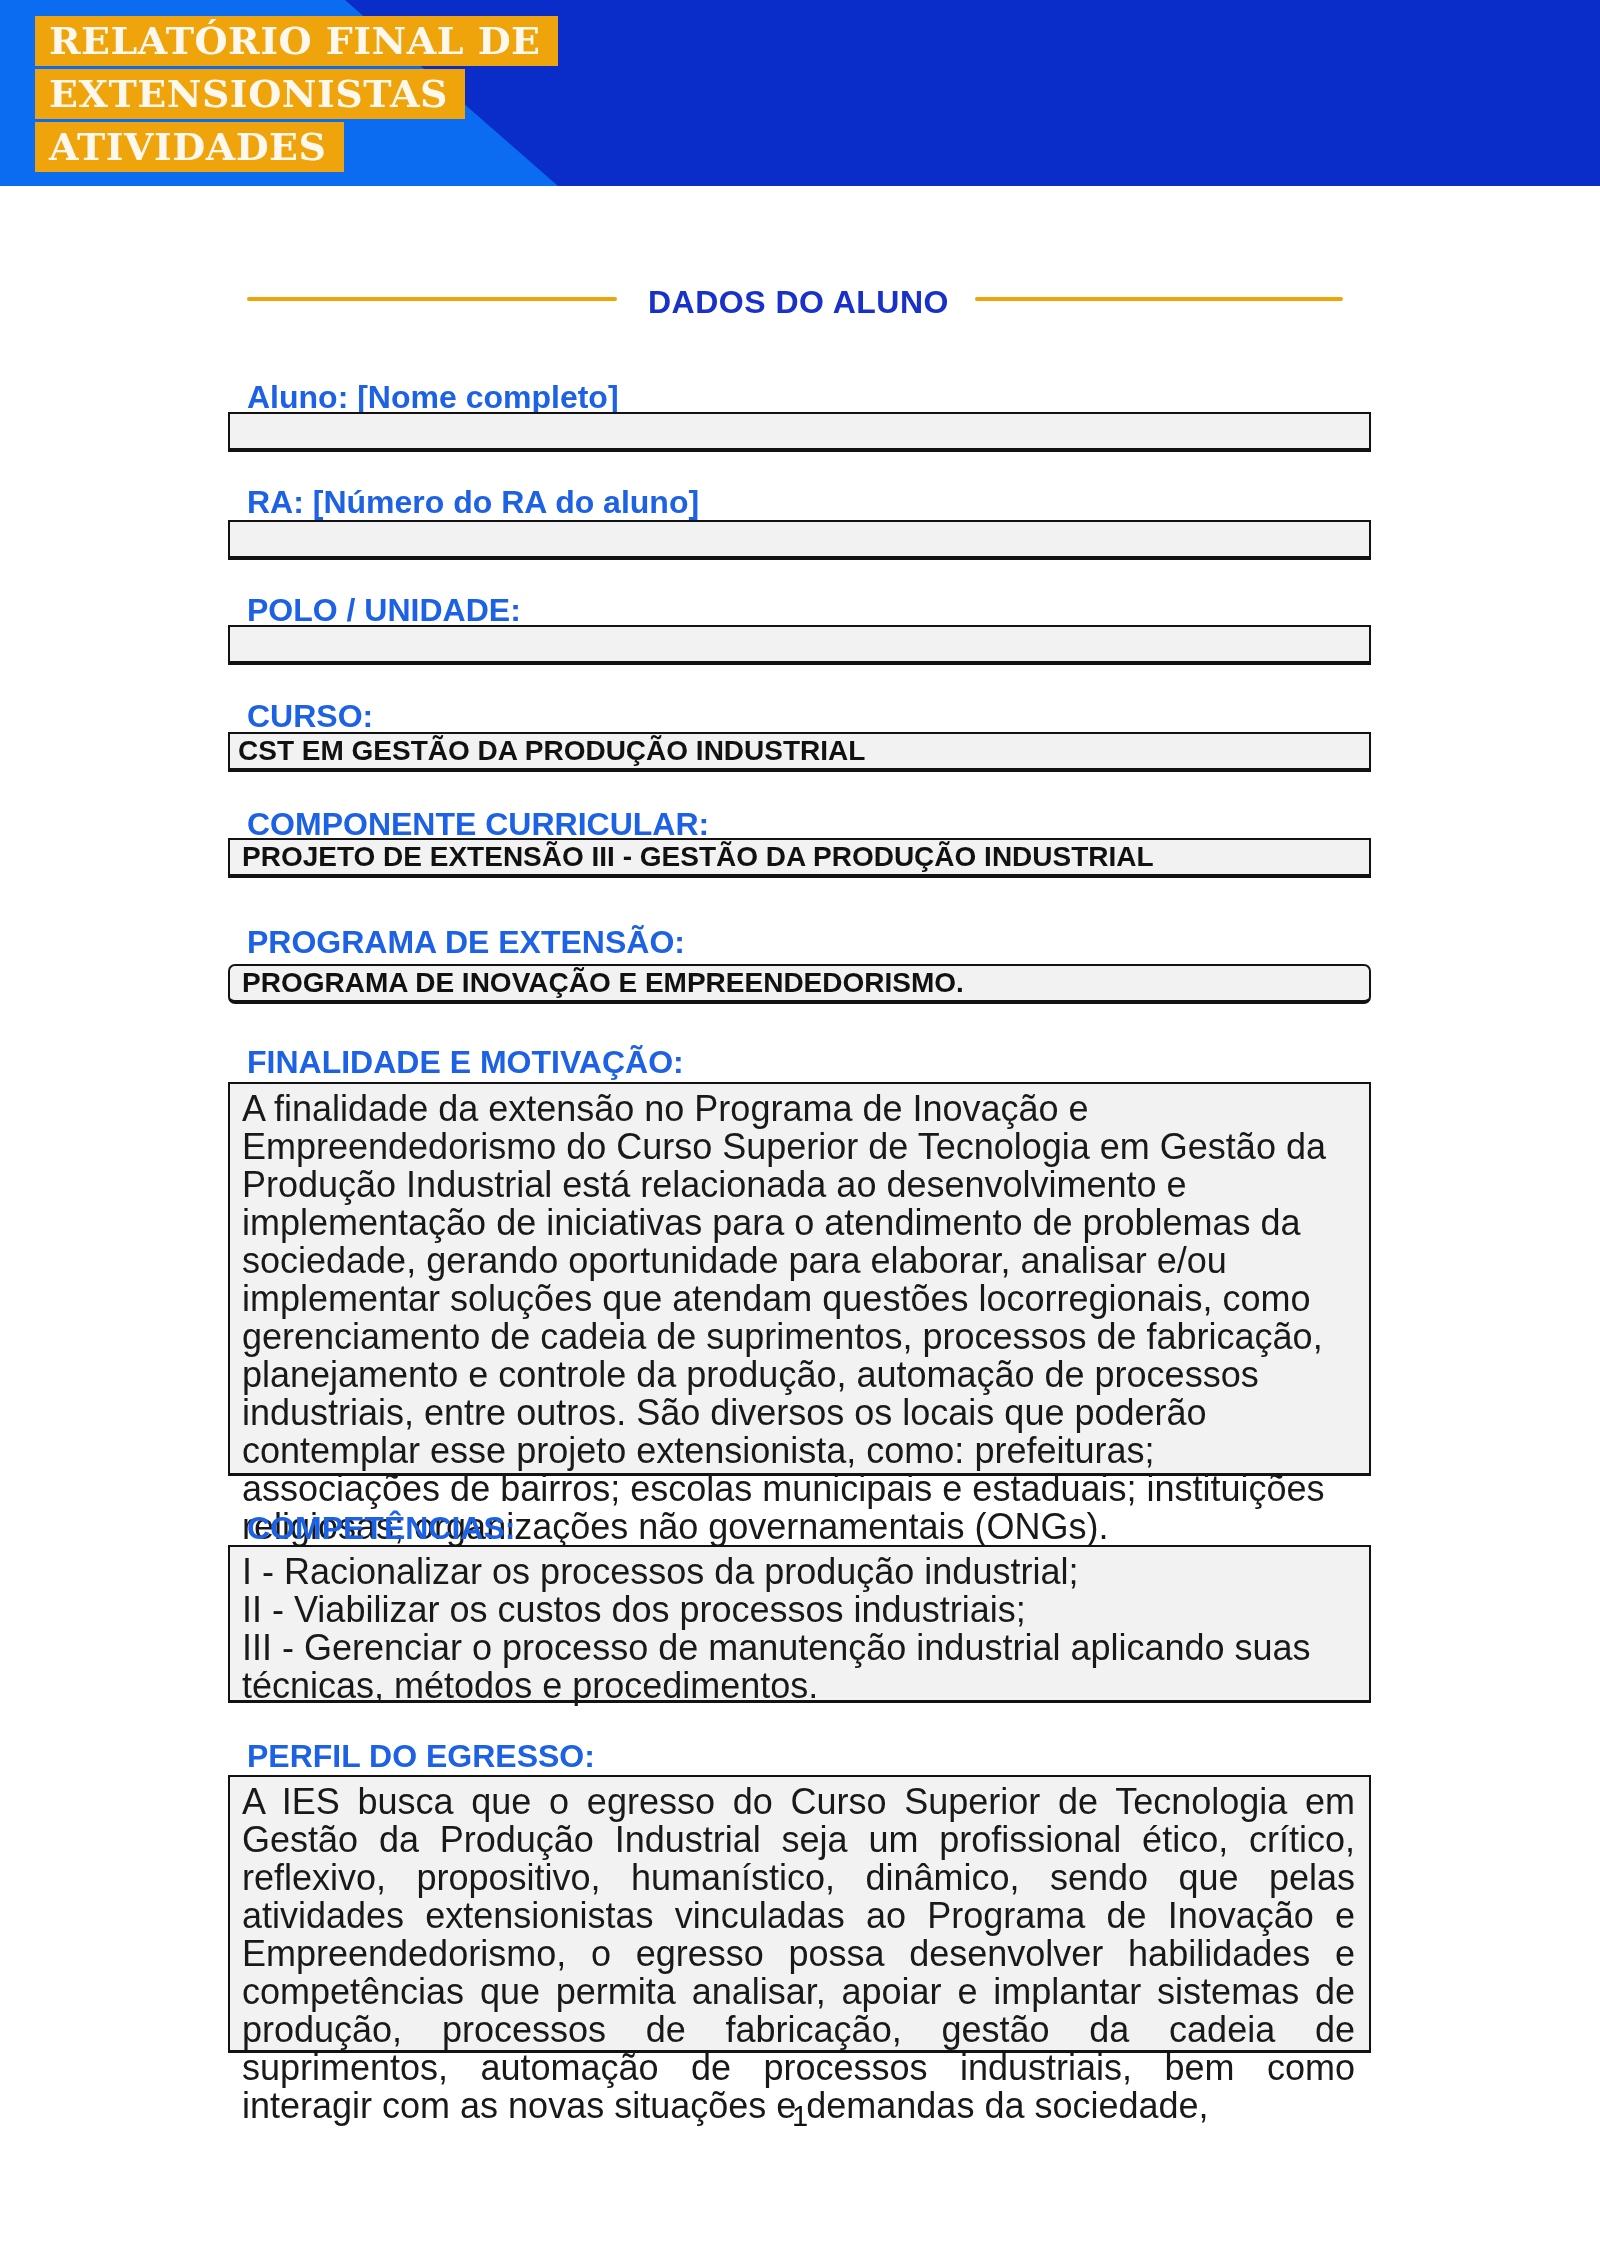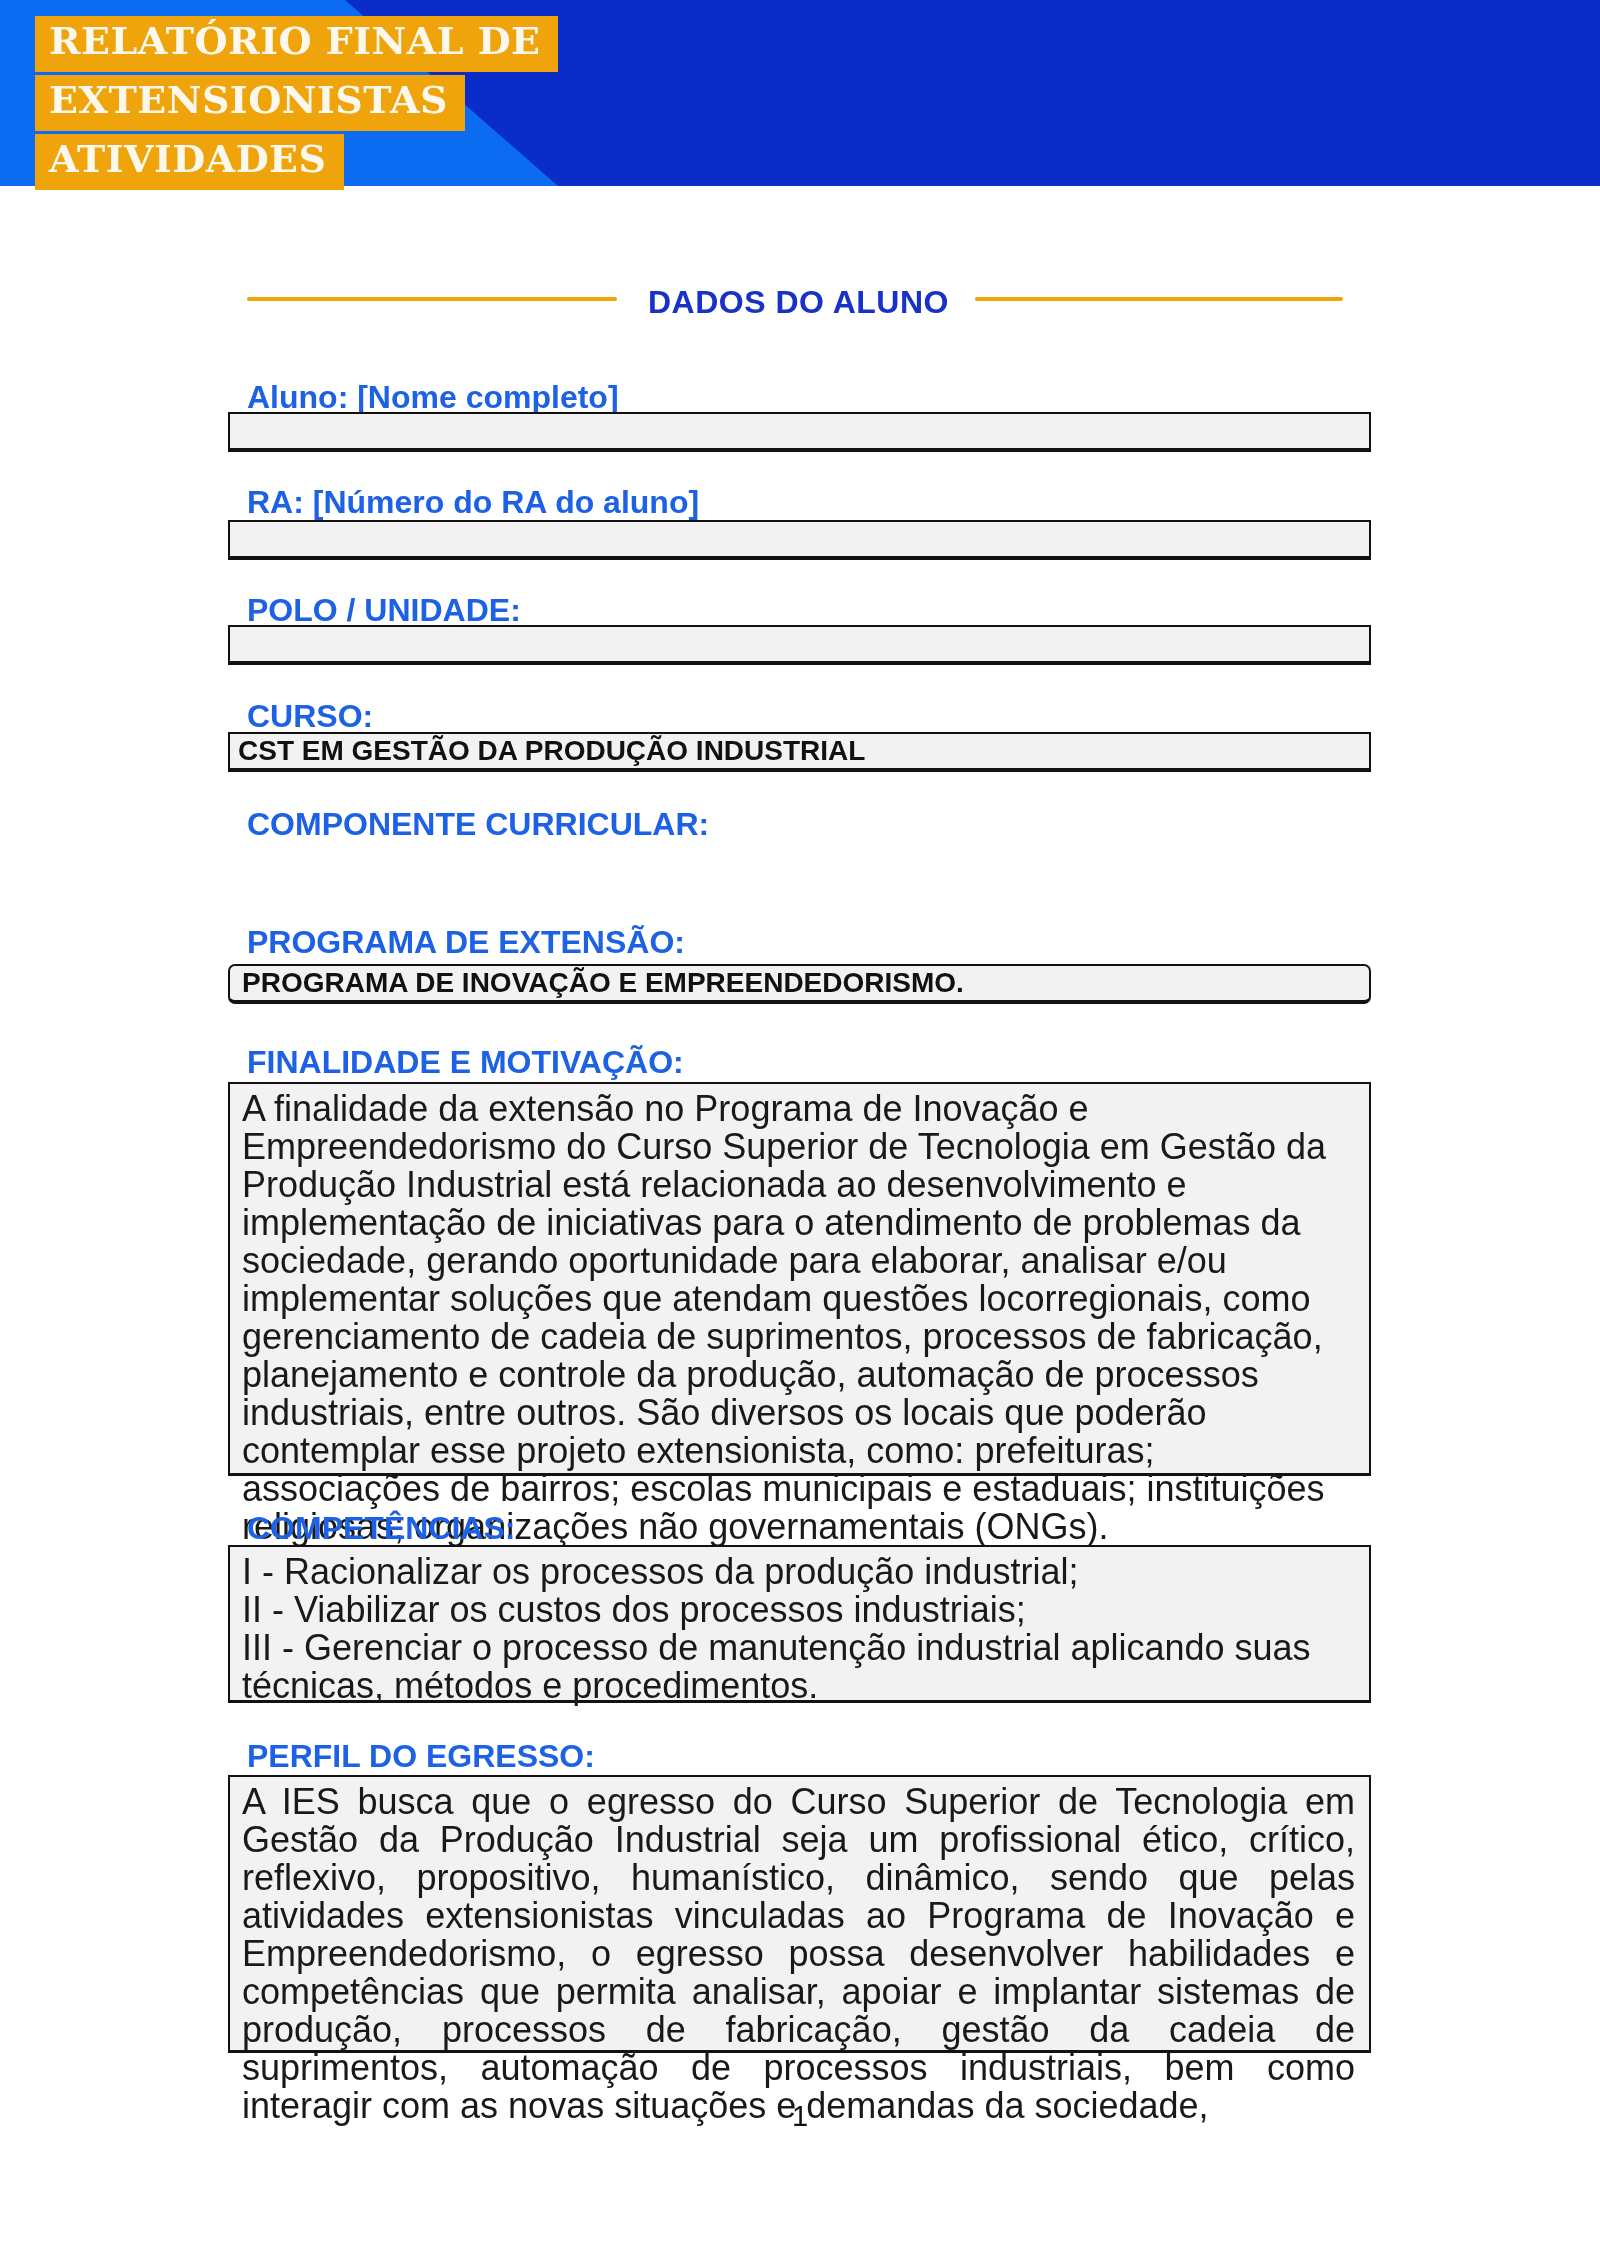--- a/index.html
+++ b/index.html
@@ -19,21 +19,21 @@
     clip-path:polygon(0 0,345px 0,558px 100%,0 100%);
   }
   .banner-lines{position:absolute;top:16px;left:35px;}
   .banner-line{
     display:table;
     background:#F0A40C;
     color:#FDF8EE;
     font-family:"DejaVu Serif", serif;
     font-weight:700;
     font-size:38px;line-height:44px;
-    padding:3px 17px 9px 14px;
+    padding:3px 17px 3px 14px;
     margin-bottom:3px;
     letter-spacing:0.5px;
     white-space:nowrap;
   }
 
   
   .sec-title{
     position:absolute;top:284px;left:0;width:1600px;height:40px;
   }
   .sec-title .txt{
@@ -109,20 +109,21 @@
   <div class="lbl" style="top:488px;">RA: [Número do RA do aluno]</div>
   <div class="fbox" style="top:520px;"></div>
 
   <div class="lbl" style="top:596px;">POLO / UNIDADE:</div>
   <div class="fbox" style="top:625px;"></div>
 
   <div class="lbl" style="top:702px;">CURSO:</div>
   <div class="fbox" style="top:732px;padding-left:8px;">CST EM GESTÃO DA PRODUÇÃO INDUSTRIAL</div>
 
   <div class="lbl" style="top:810px;">COMPONENTE CURRICULAR:</div>
+  <div class="fbox" style="top:838px;">PROJETO DE EXTENSÃO III - GESTÃO DA PRODUÇÃO INDUSTRIAL</div>
 
   <div class="lbl" style="top:928px;">PROGRAMA DE EXTENSÃO:</div>
   <div class="fbox" style="top:964px;border-radius:7px;">PROGRAMA DE INOVAÇÃO E EMPREENDEDORISMO.</div>
 
   <div class="lbl" style="top:1048px;">FINALIDADE E MOTIVAÇÃO:</div>
   <div class="pbox" style="top:1082px;height:394px;">A finalidade da extensão no Programa de Inovação e Empreendedorismo do Curso Superior de Tecnologia em Gestão da Produção Industrial está relacionada ao desenvolvimento e implementação de iniciativas para o atendimento de problemas da sociedade, gerando oportunidade para elaborar, analisar e/ou implementar soluções que atendam questões locorregionais, como gerenciamento de cadeia de suprimentos, processos de fabricação, planejamento e controle da produção, automação de processos industriais, entre outros. São diversos os locais que poderão contemplar esse projeto extensionista, como: prefeituras; associações de bairros; escolas municipais e estaduais; instituições religiosas; organizações não governamentais (ONGs).</div>
 
   <div class="lbl" style="top:1514px;">COMPETÊNCIAS:</div>
   <div class="pbox" style="top:1545px;height:158px;">
     <span class="comp-line">I - Racionalizar os processos da produção industrial;</span>

